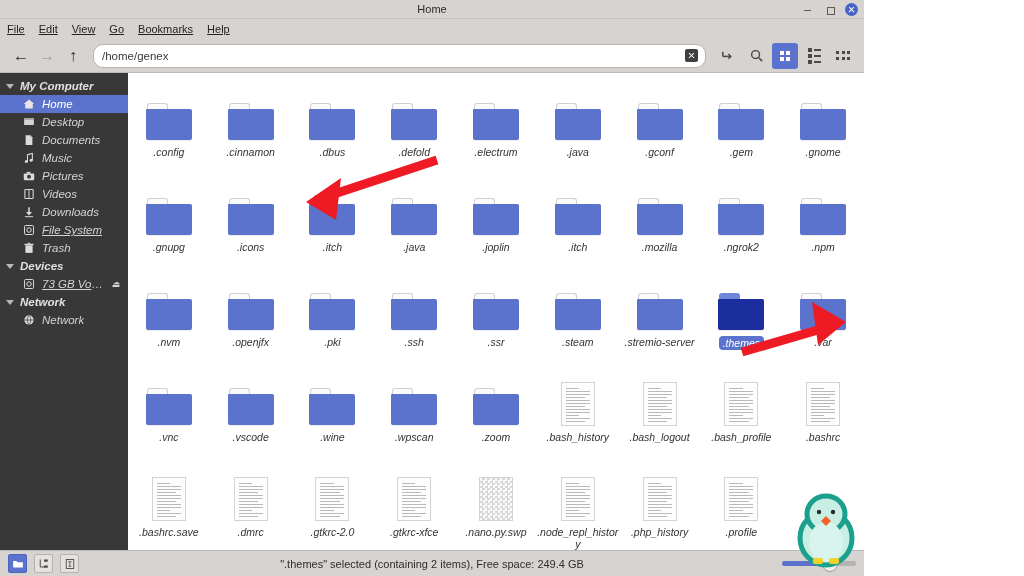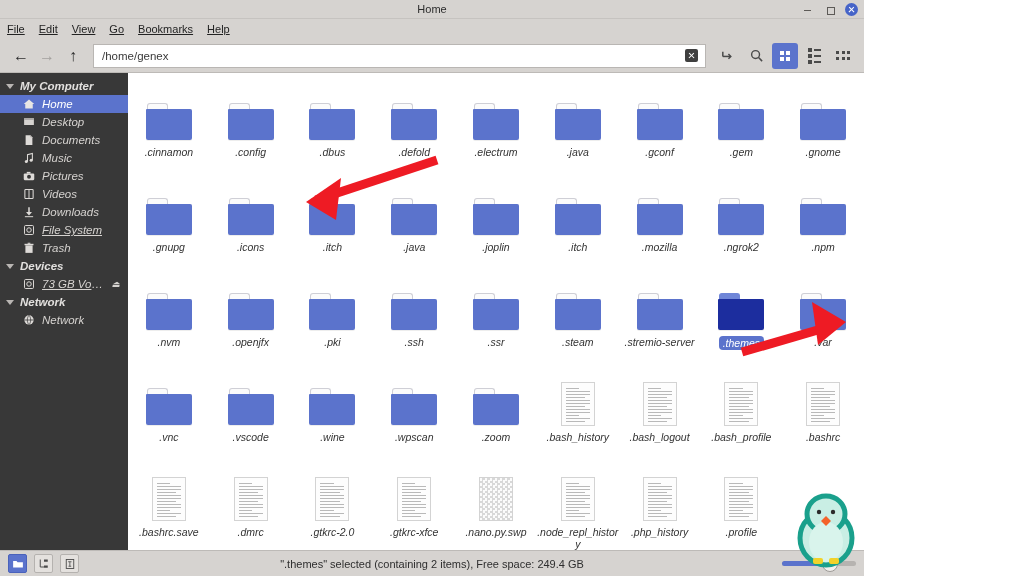--- a/index.html
+++ b/index.html
@@ -38,21 +38,21 @@
 
   
   .toolbar {
     height: 34px; background: #d6d3d0; display: flex; align-items: center;
     padding: 0 8px; gap: 0;
     border-bottom: 1px solid #bdbab7;
   }
   .navbtn { width: 26px; height: 26px; display:flex; align-items:center; justify-content:center; font-size: 16px; color:#2c2c2c; }
   .navbtn.disabled { color: #a3a09d; }
   .pathwrap {
-    flex: 1; height: 24px; background: #fff; border: 1px solid #b9b6b3; border-radius: 0;
+    flex: 1; height: 24px; background: #fff; border: 1px solid #b9b6b3; border-radius: 10px;
     margin: 0 5px 0 7px; display: flex; align-items: center; padding: 0 5px 0 8px; position: relative;
   }
   .pathwrap .ptext { font-size: 11.5px; color: #3a3a3a; flex: 1; }
   .clear-ic {
     width: 13px; height: 13px; background: #3f3f3f; border-radius: 2px;
     position: relative; margin-right: 2px;
   }
   .clear-ic::before, .clear-ic::after {
     content:""; position:absolute; left:3px; top:6px; width:7px; height:1.3px; background:#fff;
   }
@@ -383,31 +383,31 @@
     <div class="filearea">
       <div class="grid" id="filegrid">
           <div class="cell">
             <div class="iconbox">
               <div class="folder">
                 <span class="tab"></span>
                 <span class="lip"></span>
                 <span class="body"></span>
               </div>
             </div>
+            <div class="name">.config</div>
+          </div>
+          <div class="cell">
+            <div class="iconbox">
+              <div class="folder">
+                <span class="tab"></span>
+                <span class="lip"></span>
+                <span class="body"></span>
+              </div>
+            </div>
             <div class="name">.cinnamon</div>
-          </div>
-          <div class="cell">
-            <div class="iconbox">
-              <div class="folder">
-                <span class="tab"></span>
-                <span class="lip"></span>
-                <span class="body"></span>
-              </div>
-            </div>
-            <div class="name">.config</div>
           </div>
           <div class="cell">
             <div class="iconbox">
               <div class="folder">
                 <span class="tab"></span>
                 <span class="lip"></span>
                 <span class="body"></span>
               </div>
             </div>
             <div class="name">.dbus</div>

